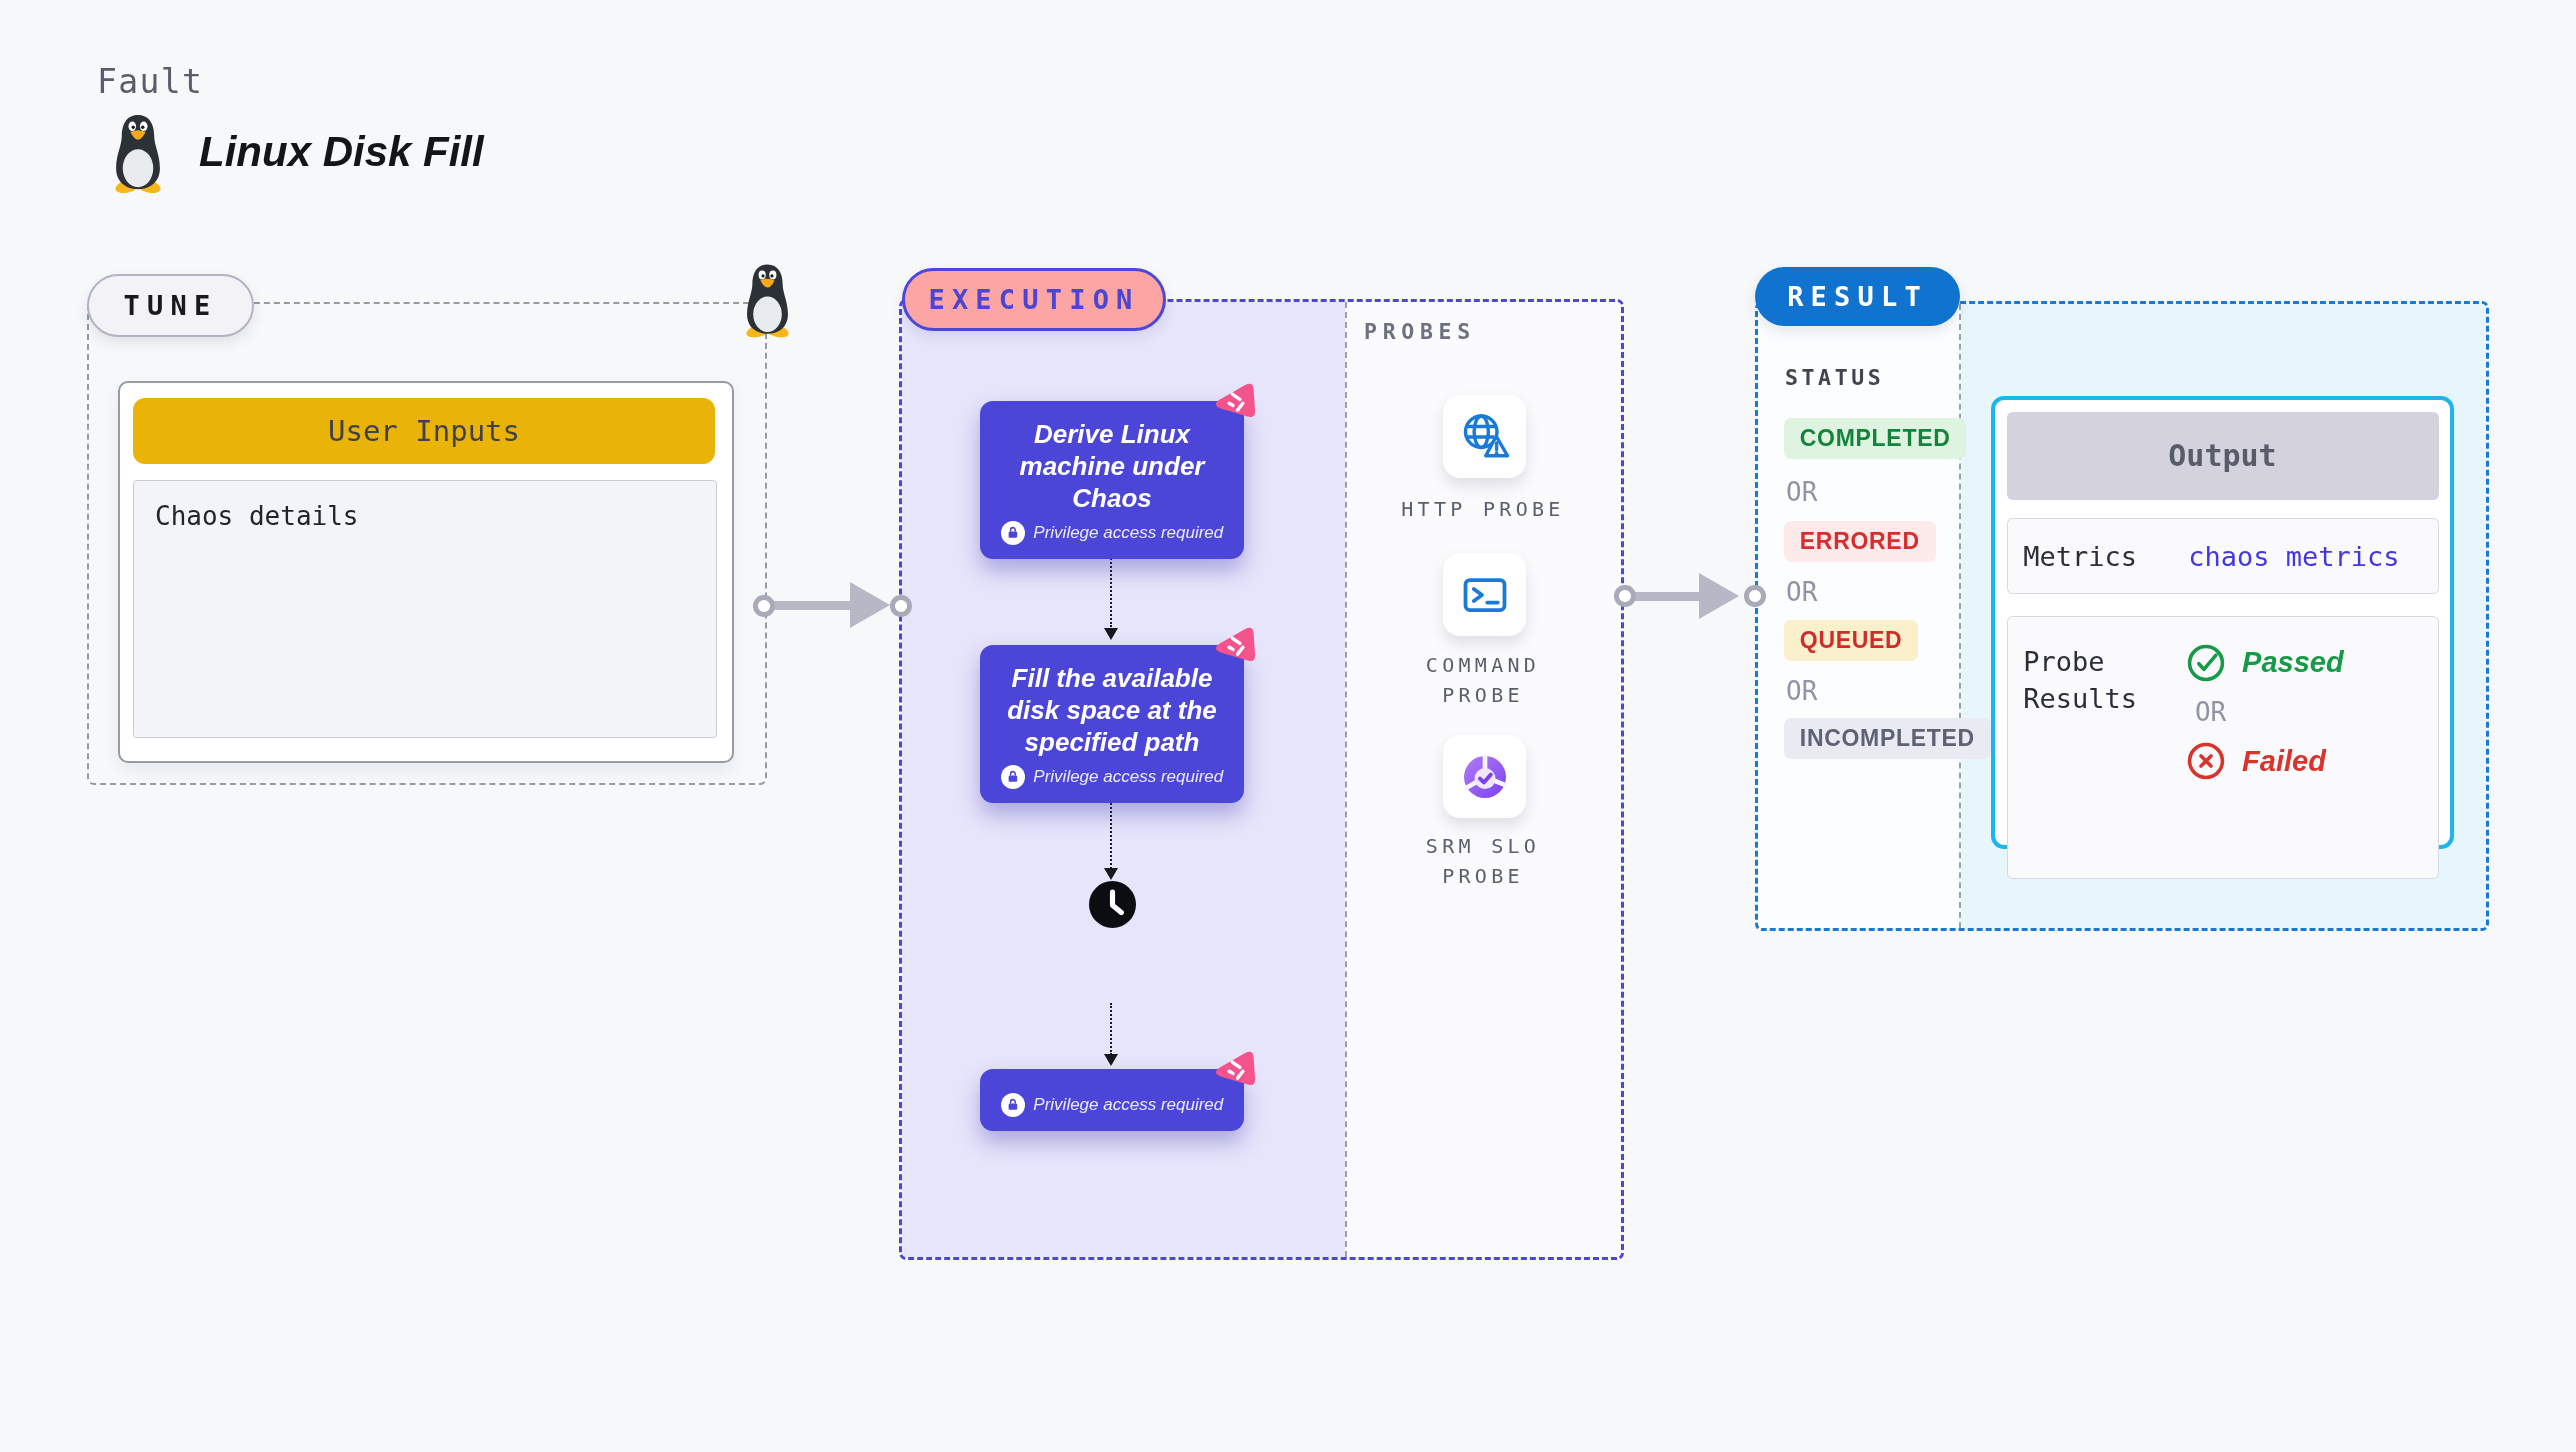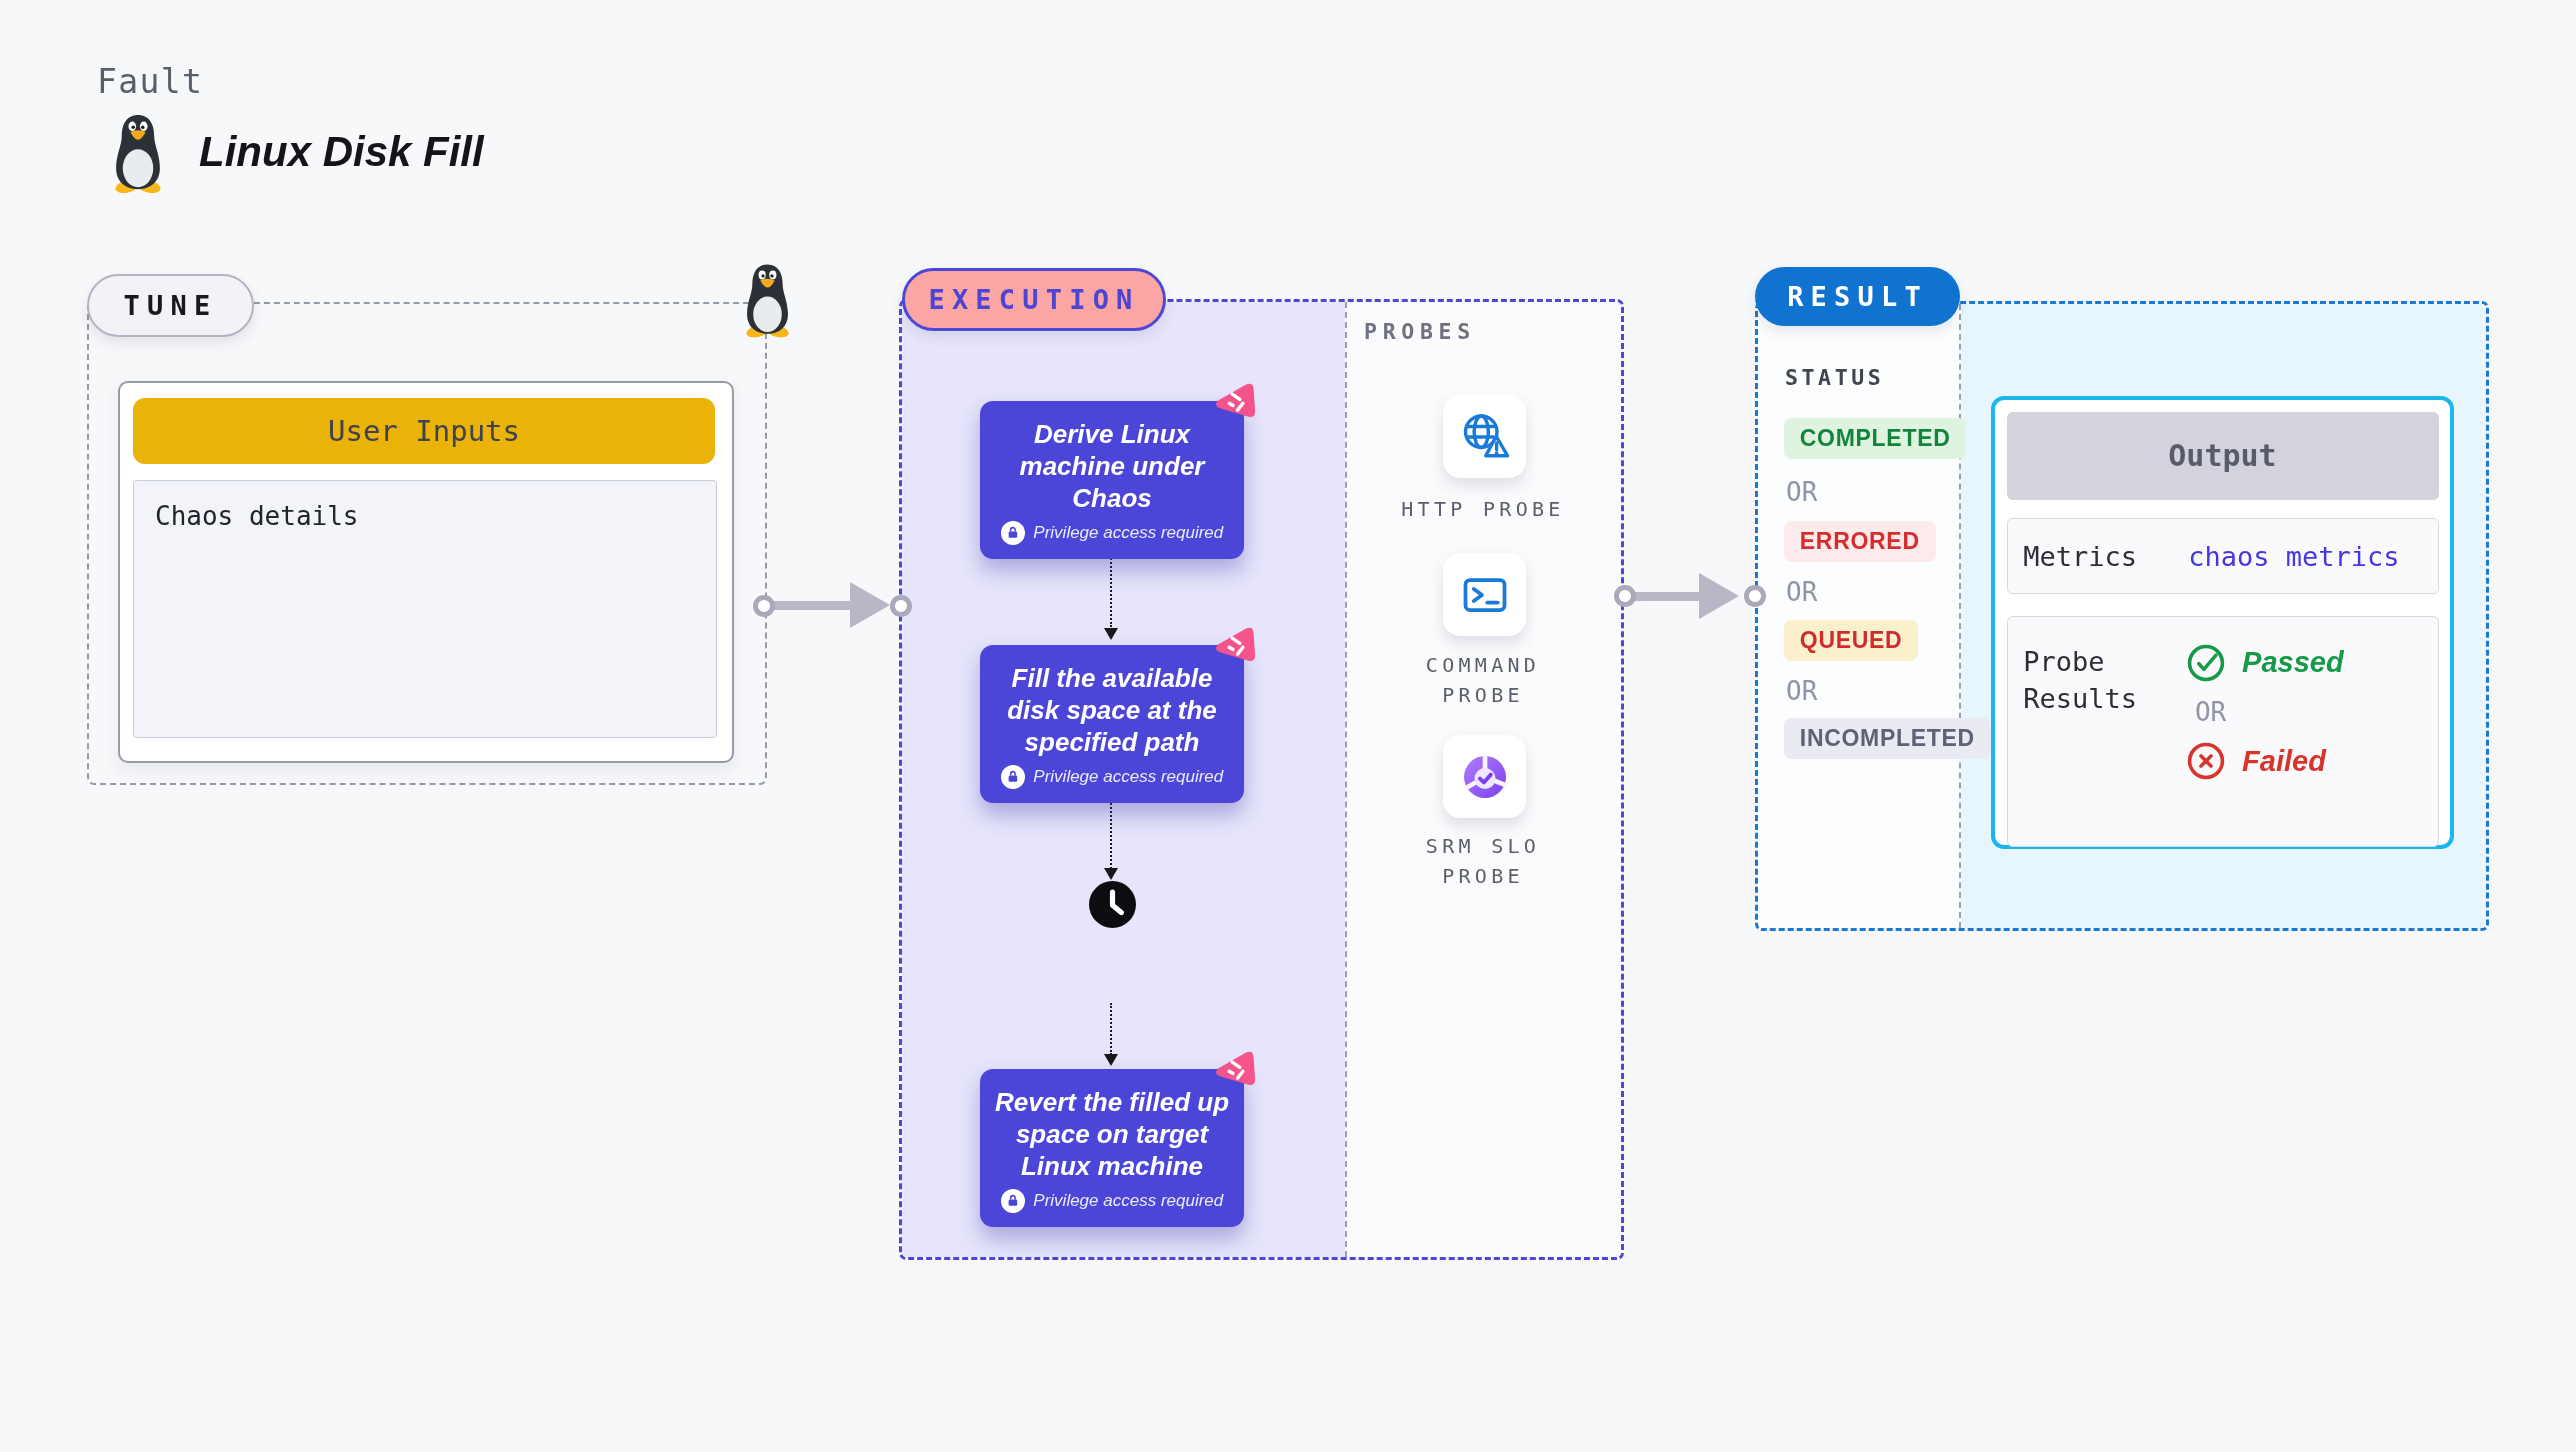--- a/index.html
+++ b/index.html
@@ -80,21 +80,21 @@
          font-family:"Liberation Sans","DejaVu Sans",sans-serif;letter-spacing:0.7px;}
   .or-label{position:absolute;font-size:26px;color:#9194a5;}
   .output-card{left:1991px;top:396px;width:463px;height:453px;background:#ffffff;
                border:4.3px solid #1cb5ec;border-radius:13px;box-sizing:border-box;padding:11.5px;z-index:2;}
   .output-head{height:88px;background:#d3d2dd;border-radius:5.7px;display:flex;align-items:center;
                justify-content:center;font-size:30px;font-weight:bold;color:#585c6a;}
   .out-row{border:1.4px solid #d5d8e1;border-radius:5.7px;background:#fafafd;box-sizing:border-box;}
   .metrics-row{margin-top:18.6px;height:76px;display:flex;align-items:center;padding:0 15.8px;}
   .metrics-label{font-size:27px;color:#2b2e38;width:165px;}
   .metrics-value{font-size:27px;color:#4338df;cursor:pointer;}
-  .probe-res-row{margin-top:21.5px;height:231px;display:flex;padding:26px 15.8px 0 15.8px;}
+  .probe-res-row{margin-top:21.5px;height:263px;display:flex;padding:26px 15.8px 0 15.8px;}
   .probe-res-label{font-size:27px;color:#2b2e38;width:163px;line-height:37px;}
   .res-line{display:flex;align-items:center;gap:15.8px;}
   .res-passed{font-size:29px;font-weight:bold;color:#169a47;}
   .res-failed{font-size:29px;font-weight:bold;color:#d8342c;}
   .res-or{font-size:26px;color:#9194a5;margin:14.3px 0 14.3px 8.6px;}
 </style>
 </head>
 <body>
 
 <div class="canvas">
@@ -221,21 +221,20 @@
   <svg class="abs clock-wrap" viewBox="0 0 66 66" width="47" height="47">
       <use href="#clockicon"></use>
     </svg>
   <div class="abs dotcon" style="left:1110px;top:1003px;height:52px;"></div>
   <div class="abs dot-arrow" style="left:1104px;top:1054px;"></div>
 
   <div class="abs step-card" style="top:1069px;">
     <svg class="chaos-badge" viewBox="0 0 66 60" width="47" height="43">
         <use href="#chaosicon"></use>
       </svg>
-    <div class="step-title sans">Revert the filled up space on target Linux machine</div>
     <div class="priv-row">
       <span class="lock-circle">
         <svg width="15.8" height="15.8" viewBox="0 0 22 22">
             <use href="#lockicon"></use>
           </svg>
       </span>
       <span class="priv-text sans">Privilege access required</span>
     </div>
   </div>
 

